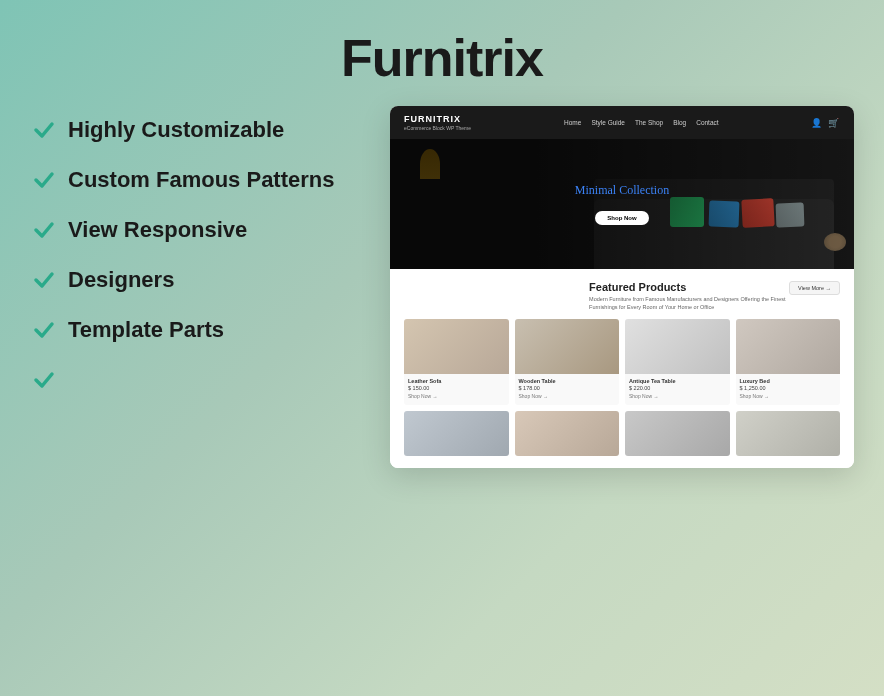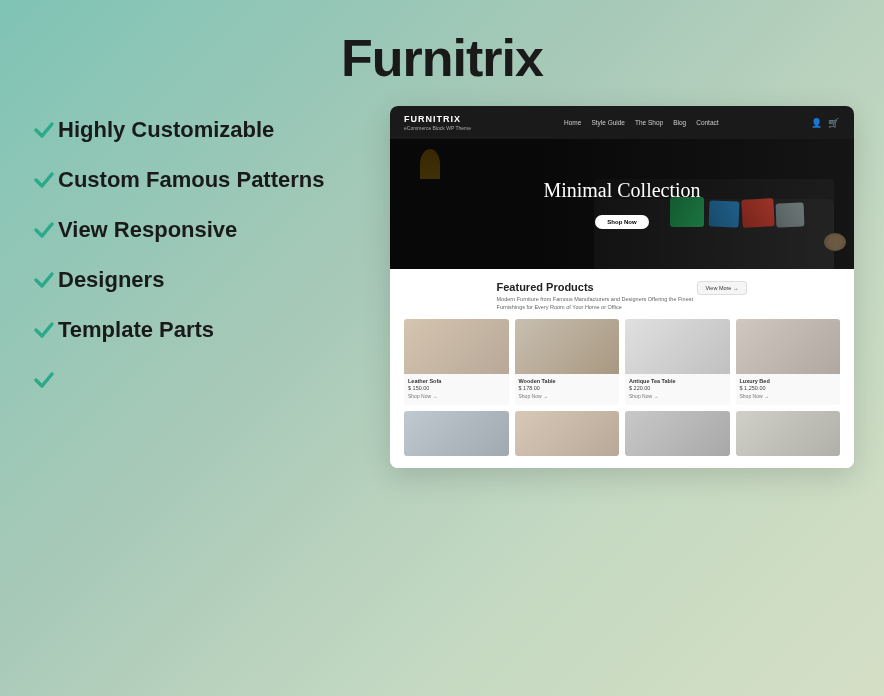--- a/index.html
+++ b/index.html
@@ -36,21 +36,21 @@
     }
 
     .features-list {
       flex: 0 0 330px;
       padding-top: 10px;
     }
 
     .feature-item {
       display: flex;
       align-items: center;
-      gap: 0;
+      gap: 10px;
       margin-bottom: 22px;
     }
 
     .check-icon {
       width: 28px;
       height: 28px;
       flex-shrink: 0;
     }
 
     .check-icon svg {
@@ -129,23 +129,23 @@
       background: linear-gradient(to right, rgba(0,0,0,0.7) 30%, rgba(0,0,0,0.2) 100%);
     }
 
     .preview-hero-content {
       position: relative;
       z-index: 2;
       text-align: center;
     }
 
     .preview-hero-title {
-      font-size: 20px;
+      font-size: 12px;
       font-weight: 400;
-      color: #ffffff;
+      color: #3b82f6;
       font-family: Georgia, serif;
       margin-bottom: 8px;
     }
 
     .preview-hero-btn {
       background: #fff;
       color: #000;
       border: none;
       border-radius: 20px;
       padding: 4px 12px;
@@ -155,21 +155,21 @@
     }
 
     
     .preview-featured {
       background: #fff;
       padding: 12px 14px;
     }
 
     .featured-header {
       display: flex;
-      justify-content: center;
+      justify-content: flex-end;
       align-items: flex-start;
       margin-bottom: 8px;
     }
 
     .featured-title {
       font-size: 11px;
       font-weight: 700;
       color: #222;
     }
 

